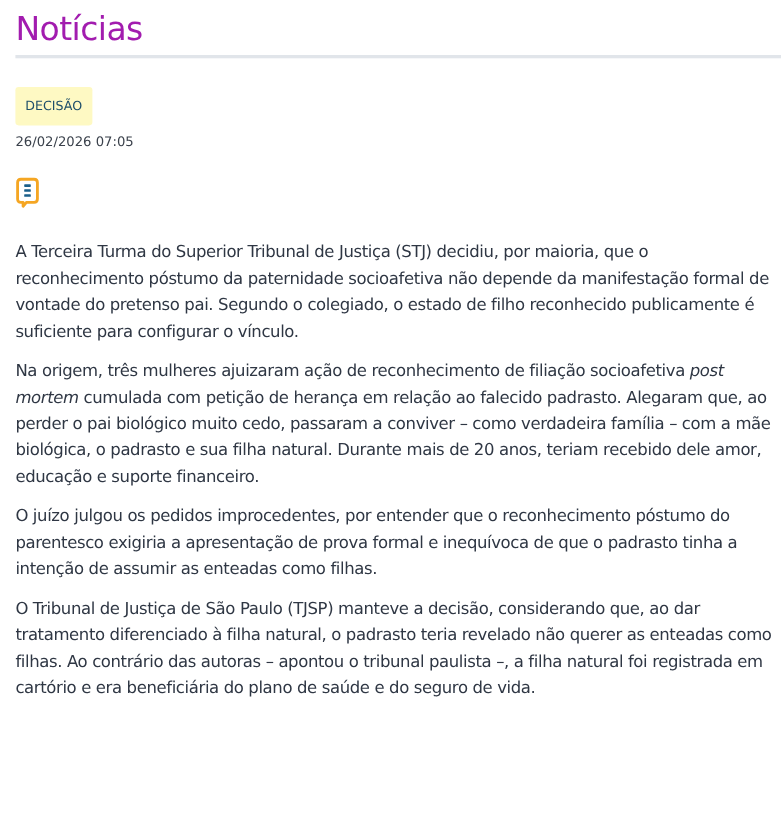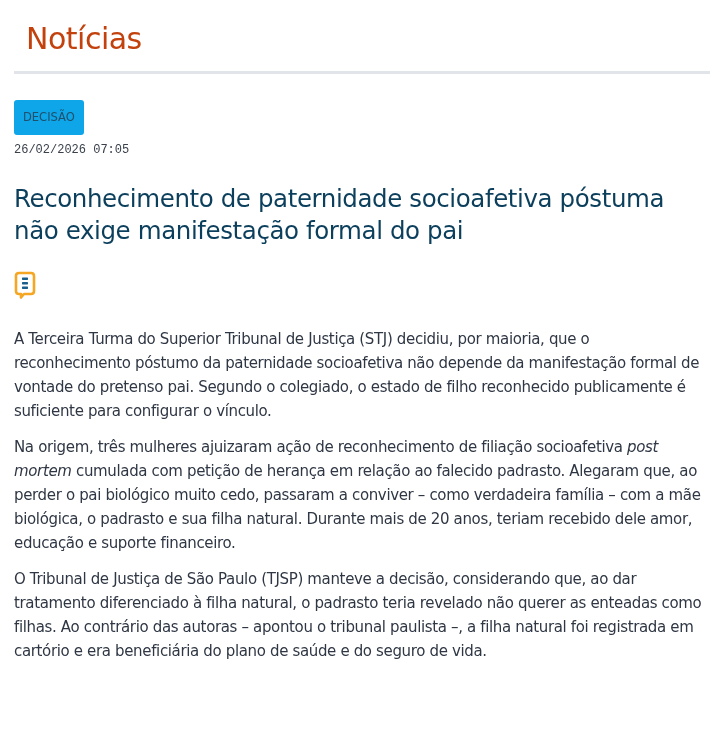--- a/index.html
+++ b/index.html
@@ -12,53 +12,52 @@
       height: 739px;
       overflow: hidden;
       font-family: "DejaVu Sans", sans-serif;
       color: #2b3340;
     }
     .page {
       padding: 0 0 0 14px;
       position: relative;
     }
     .section-title {
-      margin: 12px;
+      margin: 0;
       padding-top: 9px;
       font-size: 30px;
       line-height: 36px;
       font-weight: 400;
-      color: #c2410c;
+      color: #a21caf;
       letter-spacing: -0.5px;
       height: 38px;
     }
     .divider {
       height: 3px;
       background: #e1e5ea;
       margin-top: 3px;
       width: 696px;
     }
     .badge {
       display: inline-block;
       margin-top: 26px;
-      background: #0ea5e9;
+      background: #fef9c3;
       color: #1f4f6a;
       font-size: 11.5px;
       line-height: 35px;
       height: 35px;
       padding: 0 9px;
       border-radius: 3px;
       letter-spacing: 0;
     }
     .date {
       font-size: 12px;
       color: #3a414b;
       margin-top: 8px;
       line-height: 15px;
-      font-family: Liberation Mono, monospace;
     }
     .headline {
       margin: 25px 0 0 0;
       font-size: 24.5px;
       line-height: 32px;
       font-weight: 400;
       color: #0b3f5c;
       letter-spacing: -0.4px;
       width: 680px;
     }
@@ -98,31 +97,31 @@
 </head>
 <body>
 
 <div class="page">
   <h1 class="section-title">Notícias</h1>
   <div class="divider"></div>
 
   <div class="badge">DECISÃO</div>
   <div class="date">26/02/2026 07:05</div>
 
-  <h2 class="headline">Reconhecimento de paternidade socioafetiva póstuma não exige manifestação formal do pai</h2>
 
   <div class="summary-link">
     <span class="summary-icon">
       <svg width="22" height="28" viewBox="0 0 22 28">
         <path d="M5 2 H17 Q20 2 20 5 V20 Q20 23 17 23 H10 L7 26.5 L7 23 H5 Q2 23 2 20 V5 Q2 2 5 2 Z" fill="none" stroke="#f5a623" stroke-width="2.6" stroke-linejoin="round"></path>
         <rect x="8" y="6.5" width="6" height="2.4" rx="0.6" fill="#1a5f8a"></rect>
         <rect x="8" y="11" width="6" height="2.4" rx="0.6" fill="#1a5f8a"></rect>
         <rect x="8" y="15.5" width="6" height="2.4" rx="0.6" fill="#1a5f8a"></rect>
       </svg>
     </span>
   </div>
 
   <div class="article">
     <p>A Terceira Turma do Superior Tribunal de Justiça (STJ) decidiu, por maioria, que o reconhecimento póstumo da paternidade socioafetiva não depende da manifestação formal de vontade do pretenso pai. Segundo o colegiado, o estado de filho reconhecido publicamente é suficiente para configurar o vínculo.</p>
     <p><span>Na origem, três mulheres ajuizaram ação de reconhecimento de filiação socioafetiva </span><em>post mortem</em><span> cumulada com petição de herança em relação ao falecido padrasto. Alegaram que, ao perder o pai biológico muito cedo, passaram a conviver – como verdadeira família – com a mãe biológica, o padrasto e sua filha natural. Durante mais de 20 anos, teriam recebido dele amor, educação e suporte financeiro.</span></p>
+    <p>O juízo julgou os pedidos improcedentes, por entender que o reconhecimento póstumo do parentesco exigiria a apresentação de prova formal e inequívoca de que o padrasto tinha a intenção de assumir as enteadas como filhas.</p>
     <p>O Tribunal de Justiça de São Paulo (TJSP) manteve a decisão, considerando que, ao dar tratamento diferenciado à filha natural, o padrasto teria revelado não querer as enteadas como filhas. Ao contrário das autoras – apontou o tribunal paulista –, a filha natural foi registrada em cartório e era beneficiária do plano de saúde e do seguro de vida.</p>
   </div>
 </div>
 
 </body></html>

